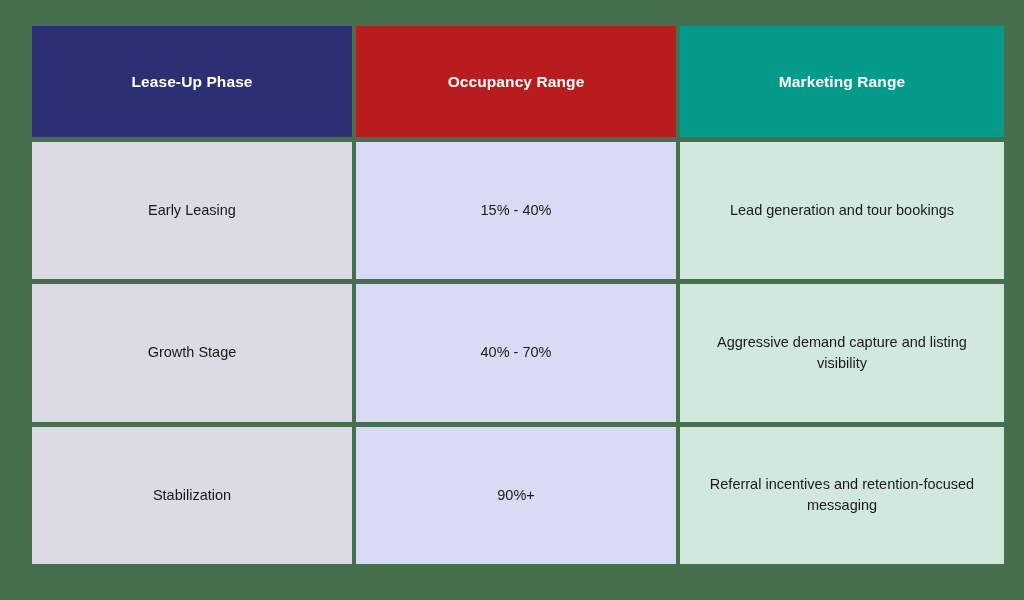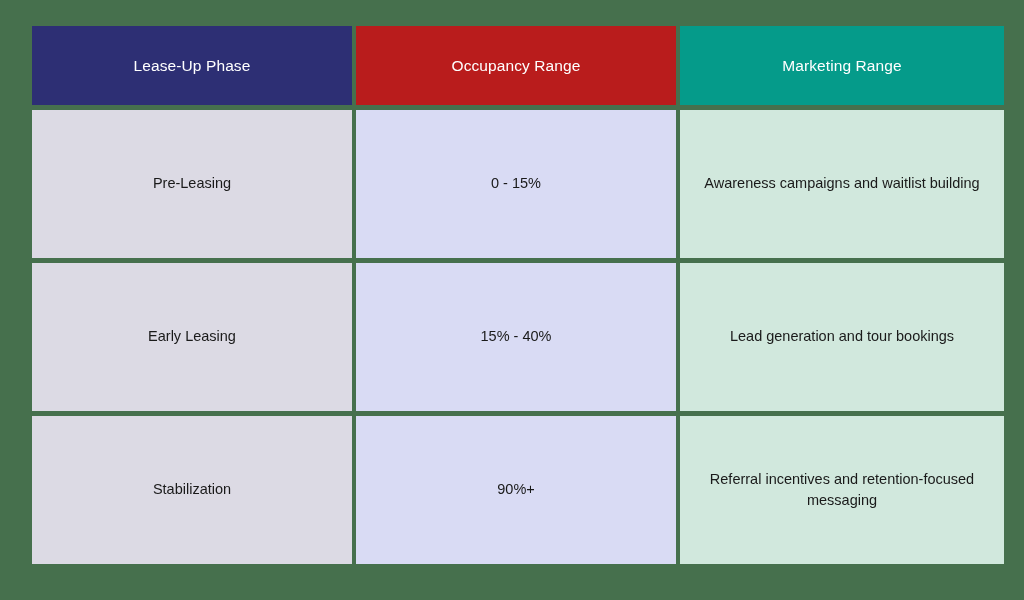--- a/index.html
+++ b/index.html
@@ -28,25 +28,25 @@
     table-layout: fixed;
     margin: -5px -4px;
   }
   col.col-phase    { width: 320px; }
   col.col-range    { width: 320px; }
   col.col-focus    { width: 324px; }
 
   th {
     color: #ffffff;
     font-size: 15.5px;
-    font-weight: normal;
+    font-weight: bold;
     text-align: center;
     vertical-align: middle;
     height: 71px;
-    padding: 4px 10px;
+    padding: 20px 10px;
     letter-spacing: 0.1px;
   }
   th.h-phase { background: #2d2f74; }
   th.h-range { background: #b91c1c; }
   th.h-focus { background: #059b8a; }
 
   td {
     color: #1a1a1a;
     font-size: 14.5px;
     font-weight: normal;
@@ -72,28 +72,28 @@
     </colgroup>
     <thead>
       <tr>
         <th class="h-phase">Lease-Up Phase</th>
         <th class="h-range">Occupancy Range</th>
         <th class="h-focus">Marketing Range</th>
       </tr>
     </thead>
     <tbody>
       <tr>
-        <td class="c-phase">Pre-Leasing</td>
-        <td class="c-range">0 - 15%</td>
-        <td class="c-focus">Awareness campaigns and waitlist building</td>
-      </tr>
-      <tr>
         <td class="c-phase">Early Leasing</td>
         <td class="c-range">15% - 40%</td>
         <td class="c-focus">Lead generation and tour bookings</td>
+      </tr>
+      <tr>
+        <td class="c-phase">Growth Stage</td>
+        <td class="c-range">40% - 70%</td>
+        <td class="c-focus">Aggressive demand capture and listing visibility</td>
       </tr>
       <tr>
         <td class="c-phase">Stabilization</td>
         <td class="c-range">90%+</td>
         <td class="c-focus">Referral incentives and retention-focused messaging</td>
       </tr>
     </tbody>
   </table>
 </div>
 

